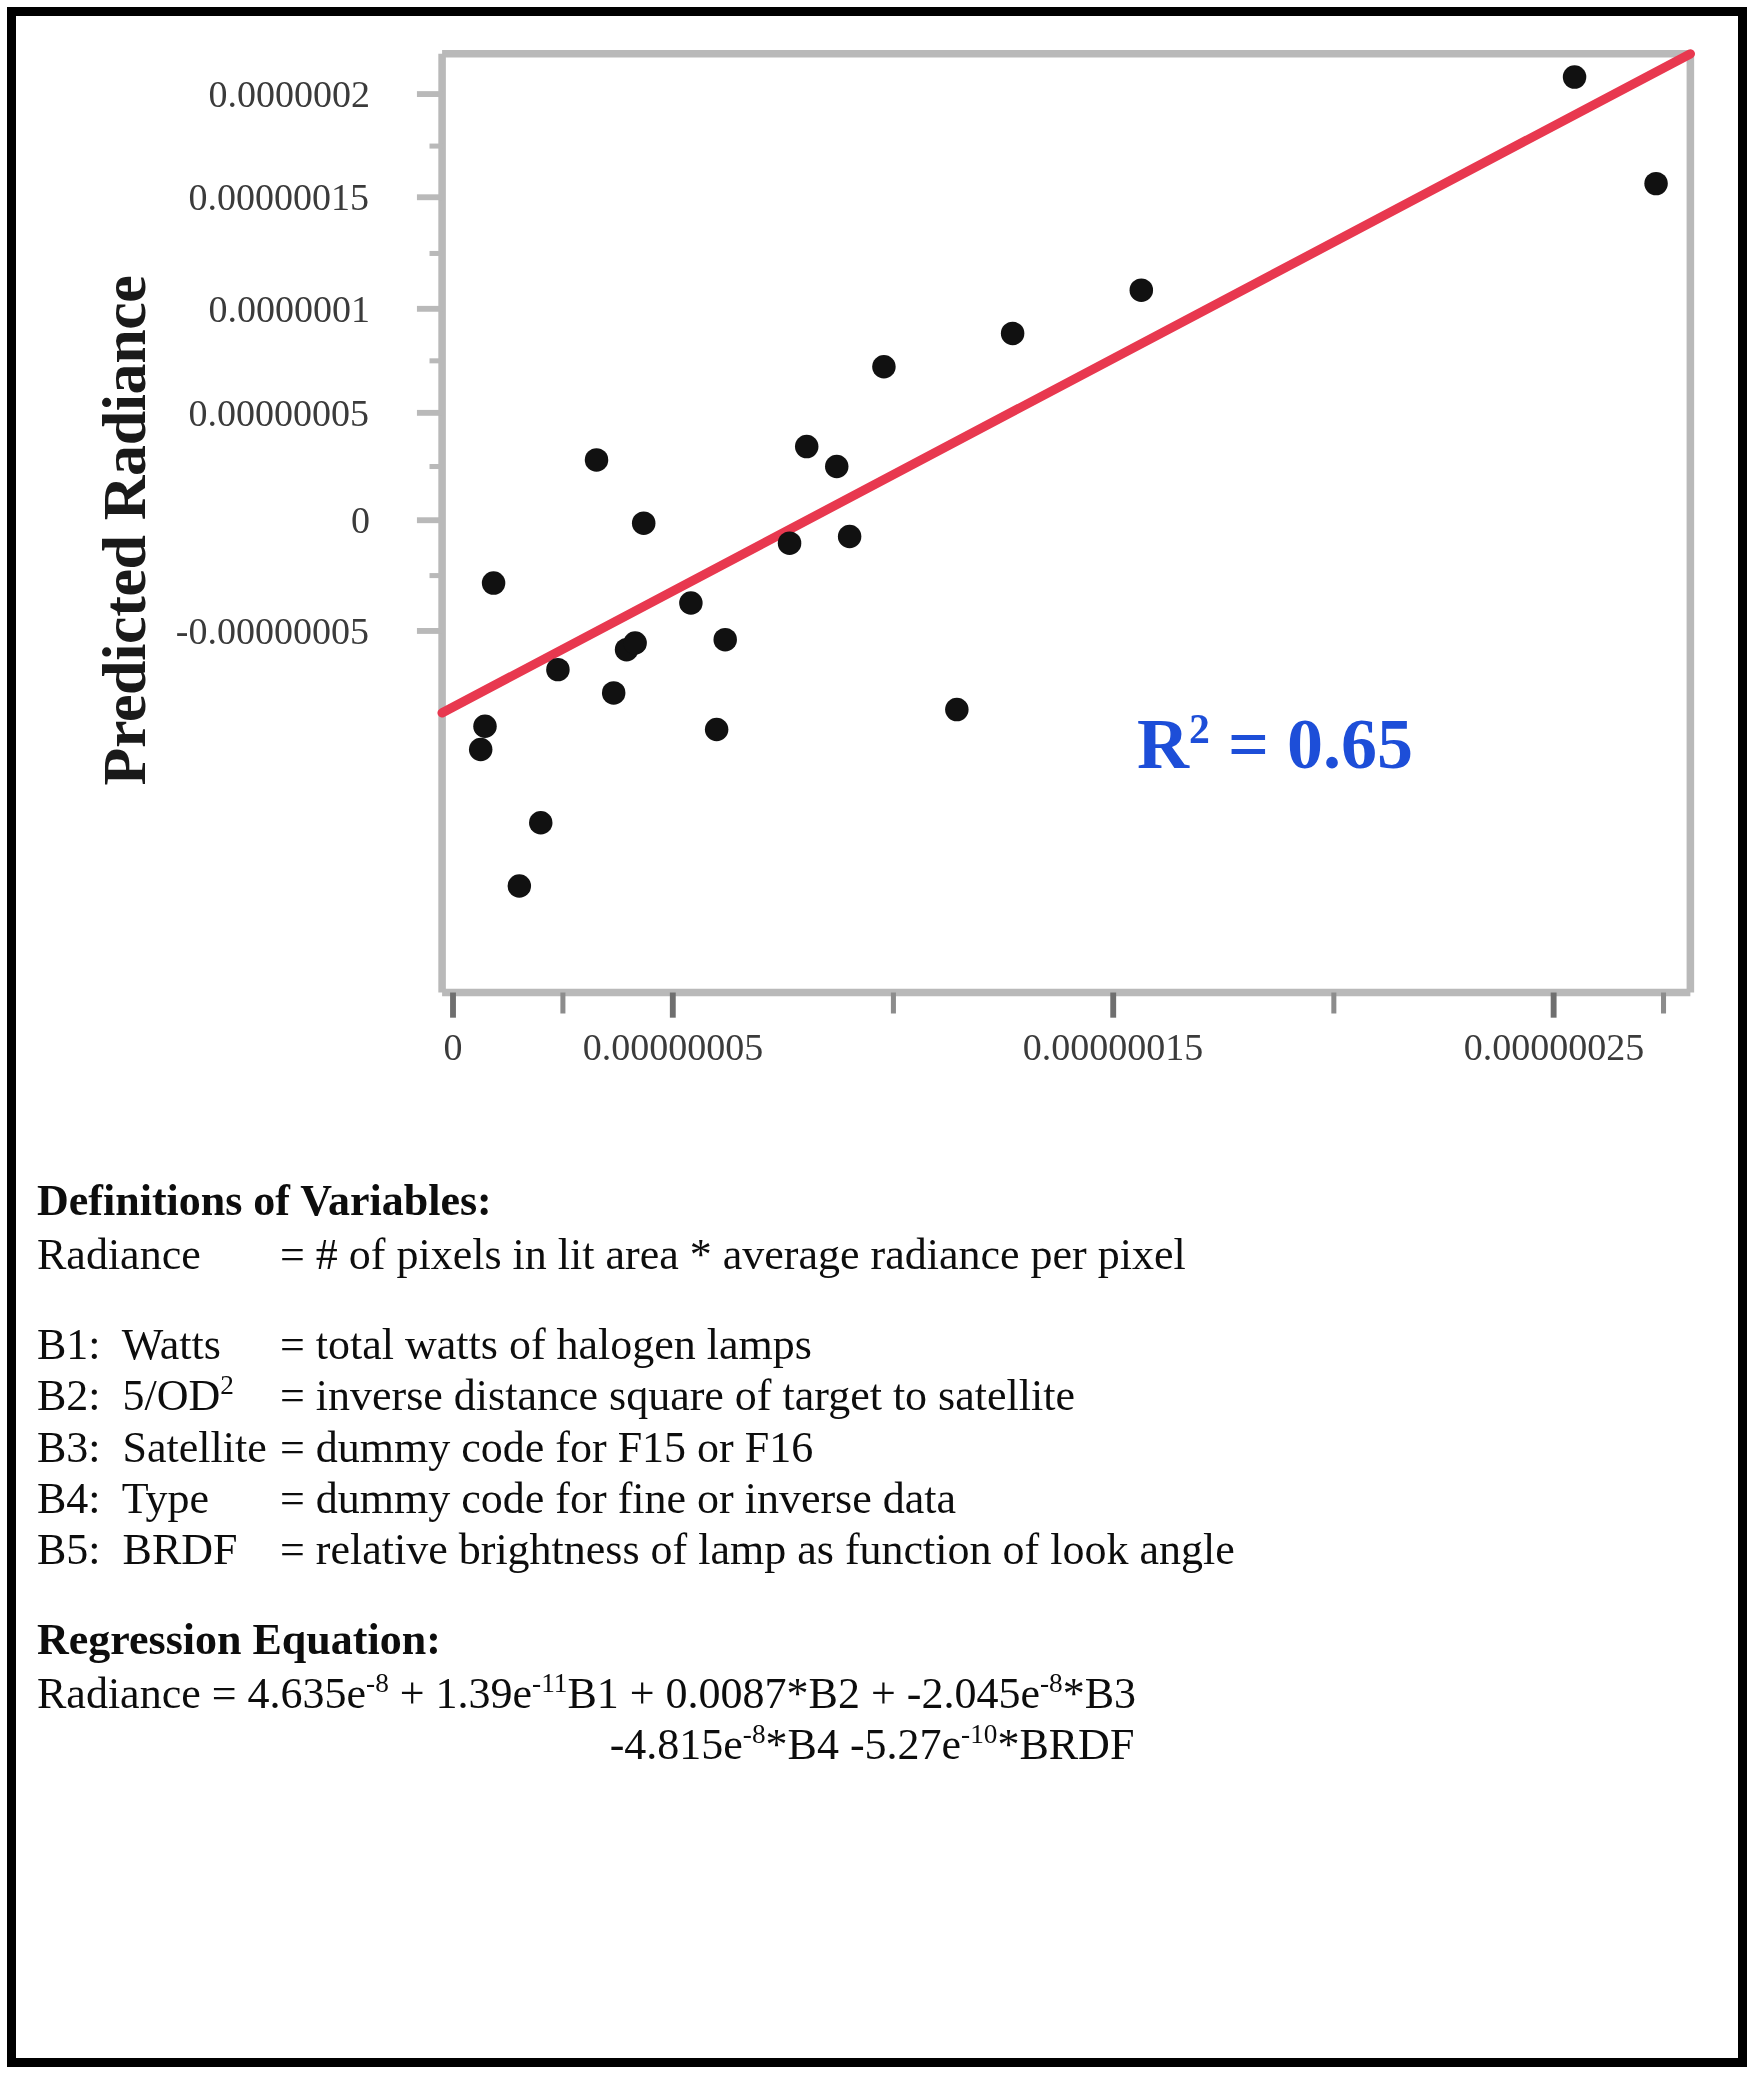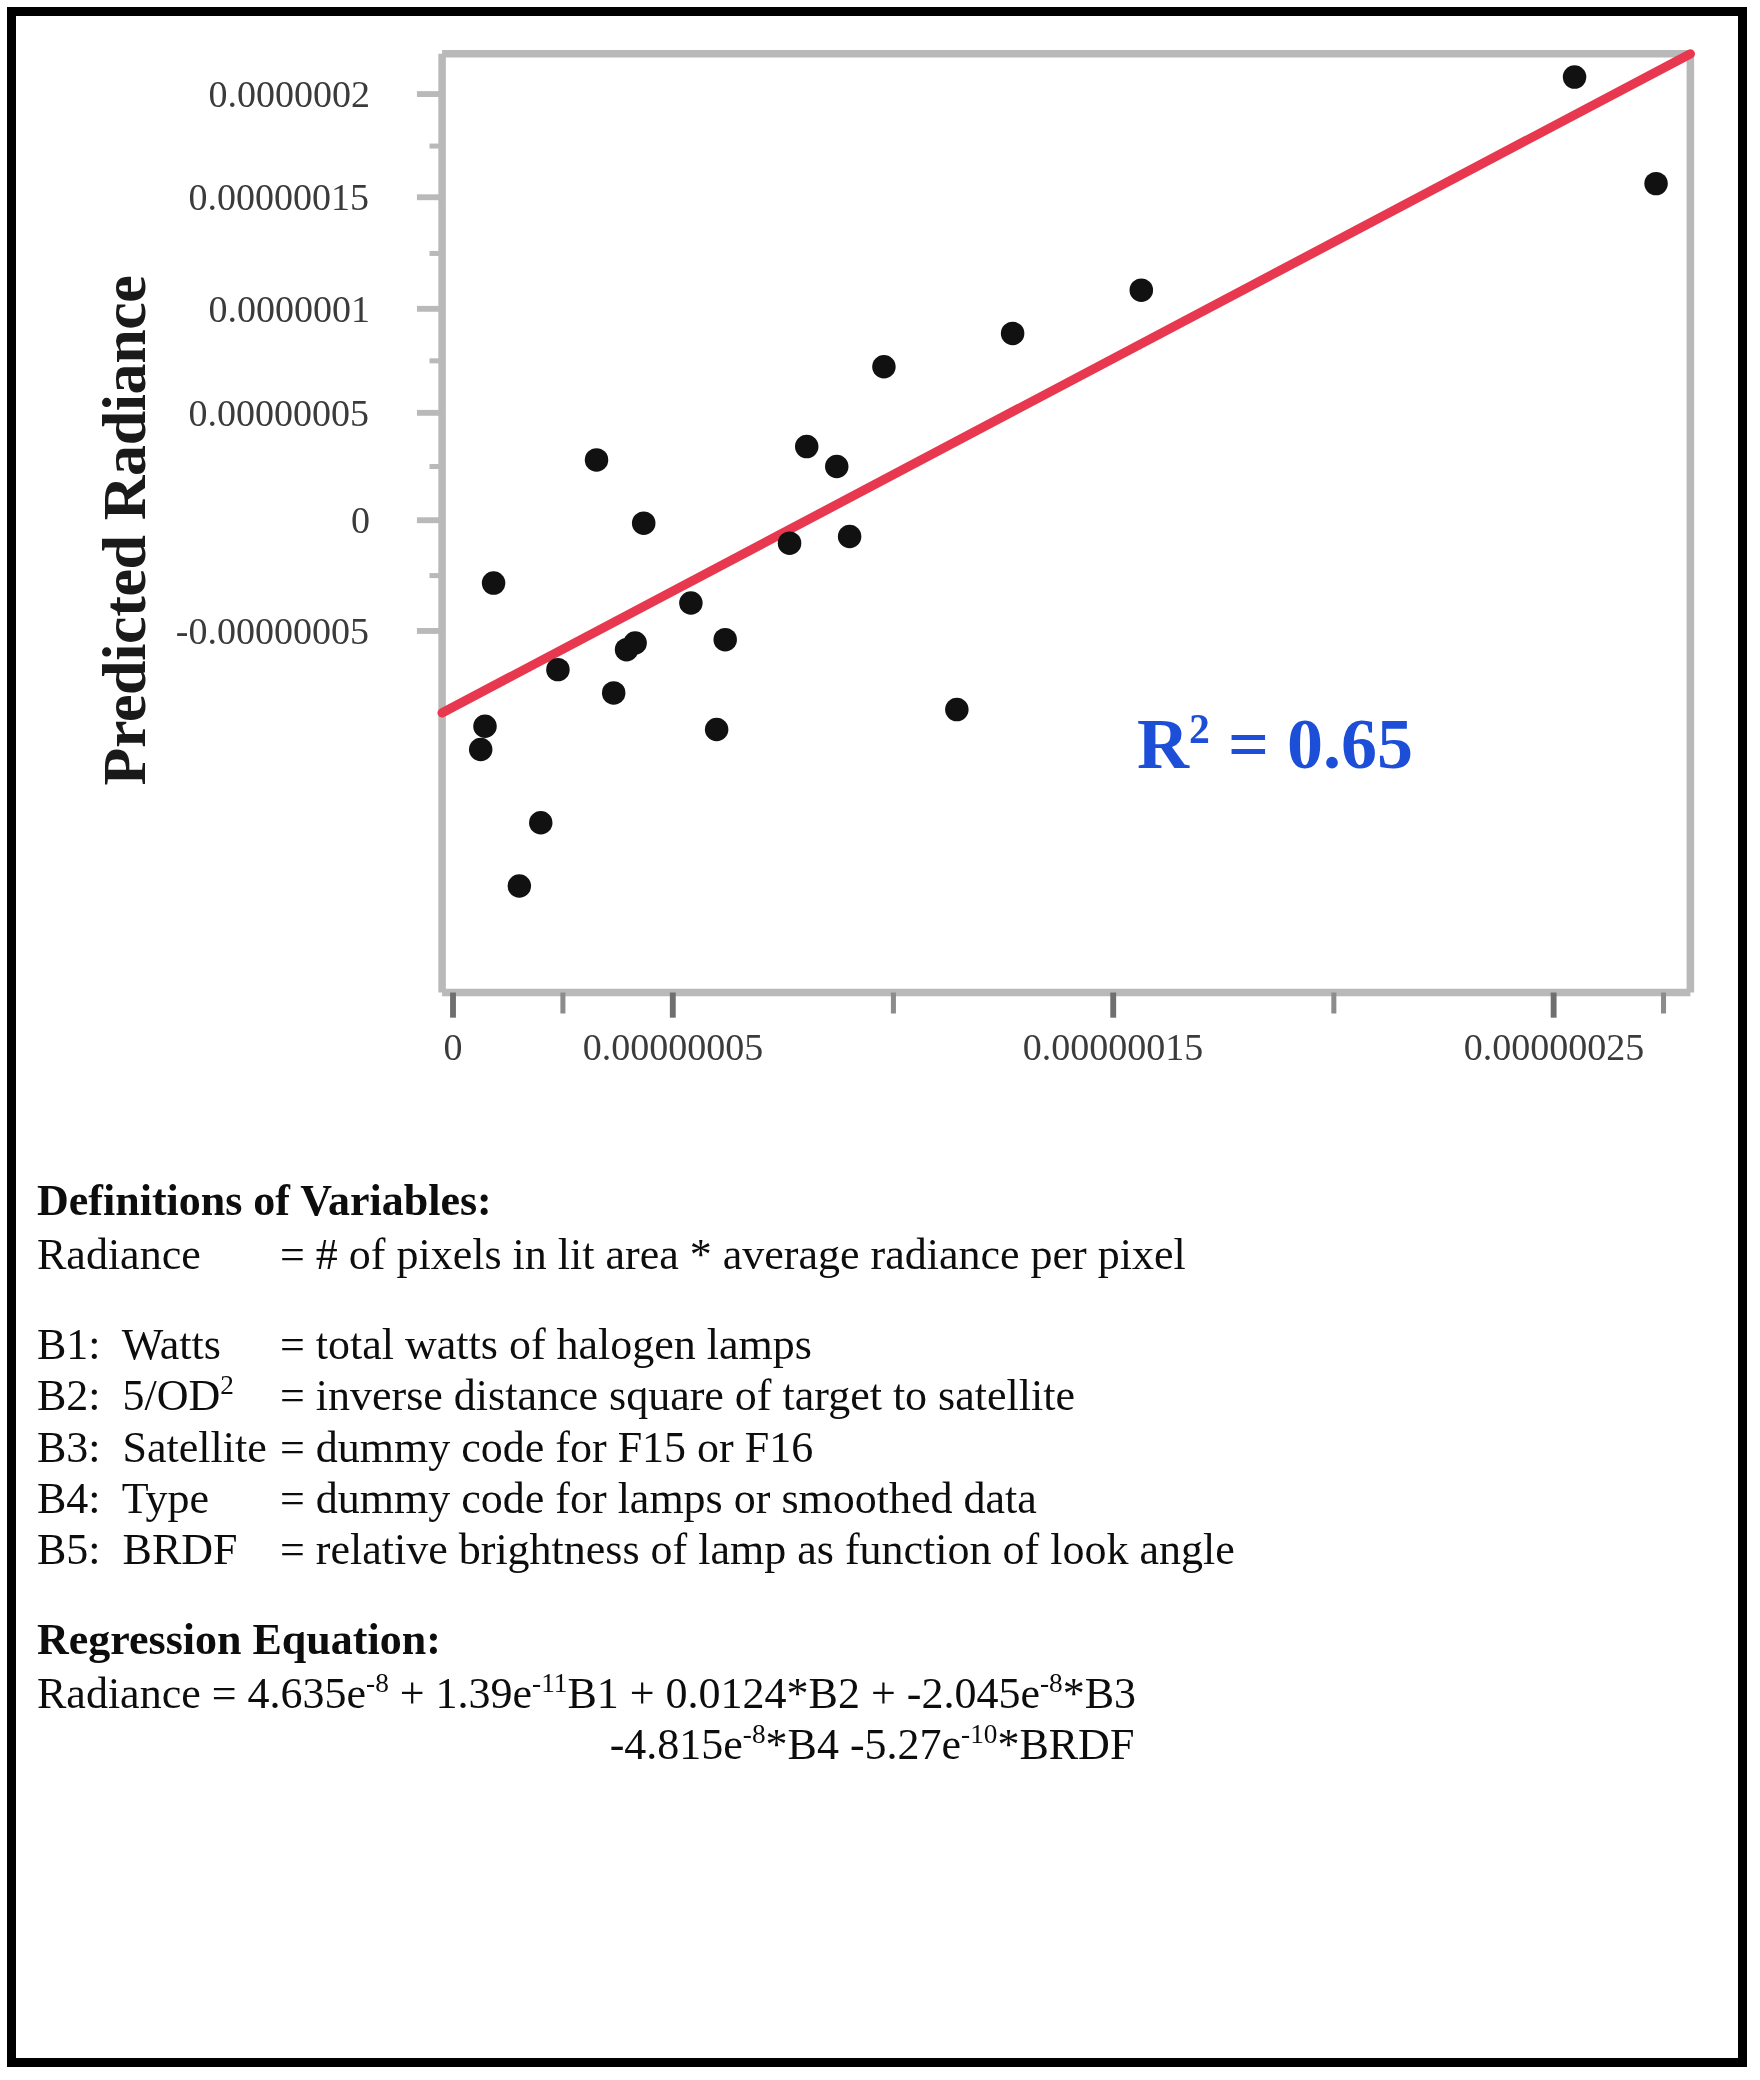--- a/index.html
+++ b/index.html
@@ -190,27 +190,27 @@
     <p class="tb-line"><span class="def-key" style="width:243px;">Radiance</span><span>= # of pixels in lit area * average radiance per pixel</span></p>
 
     <div class="tb-gap"></div>
 
     <p class="tb-line"><span class="def-key" style="width:243px;">B1:  Watts</span><span>= total watts of halogen lamps</span></p>
 
     <p class="tb-line"><span class="def-key" style="width:243px;"><span>B2:  5/OD</span><sup>2</sup></span><span>= inverse distance square of target to satellite</span></p>
 
     <p class="tb-line"><span class="def-key" style="width:243px;">B3:  Satellite</span><span>= dummy code for F15 or F16</span></p>
 
-    <p class="tb-line"><span class="def-key" style="width:243px;">B4:  Type</span><span>= dummy code for lamps or smoothed data</span></p>
+    <p class="tb-line"><span class="def-key" style="width:243px;">B4:  Type</span><span>= dummy code for fine or inverse data</span></p>
 
     <p class="tb-line"><span class="def-key" style="width:243px;">B5:  BRDF</span><span>= relative brightness of lamp as function of look angle</span></p>
 
     <div class="tb-gap"></div>
 
     <p class="tb-heading">Regression Equation:</p>
 
-    <p class="tb-line"><span>Radiance = 4.635e</span><sup>-8</sup><span> + 1.39e</span><sup>-11</sup><span>B1 + 0.0124*B2 + -2.045e</span><sup>-8</sup><span>*B3</span></p>
+    <p class="tb-line"><span>Radiance = 4.635e</span><sup>-8</sup><span> + 1.39e</span><sup>-11</sup><span>B1 + 0.0087*B2 + -2.045e</span><sup>-8</sup><span>*B3</span></p>
 
     <p class="tb-center"><span>-4.815e</span><sup>-8</sup><span>*B4 -5.27e</span><sup>-10</sup><span>*BRDF</span></p>
 
   </div>
 </div>
 
 
 </body></html>

